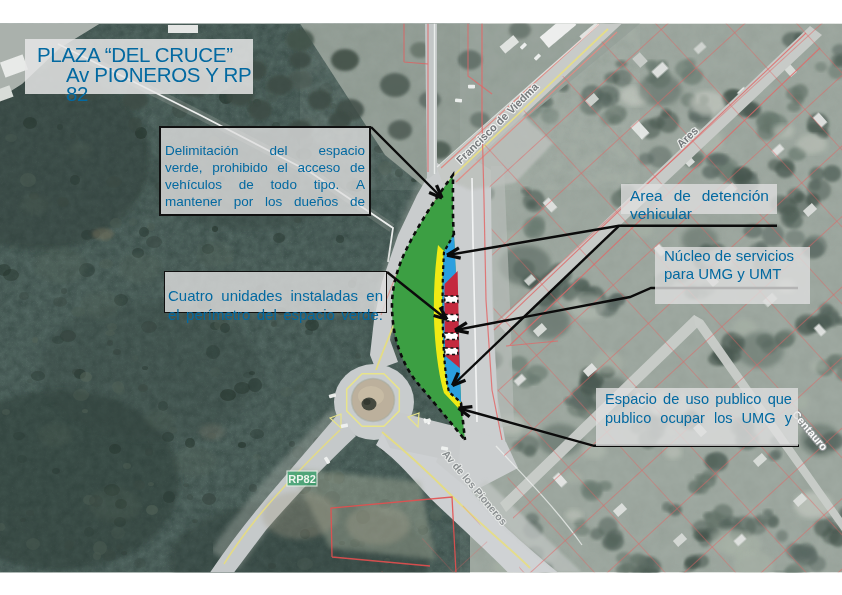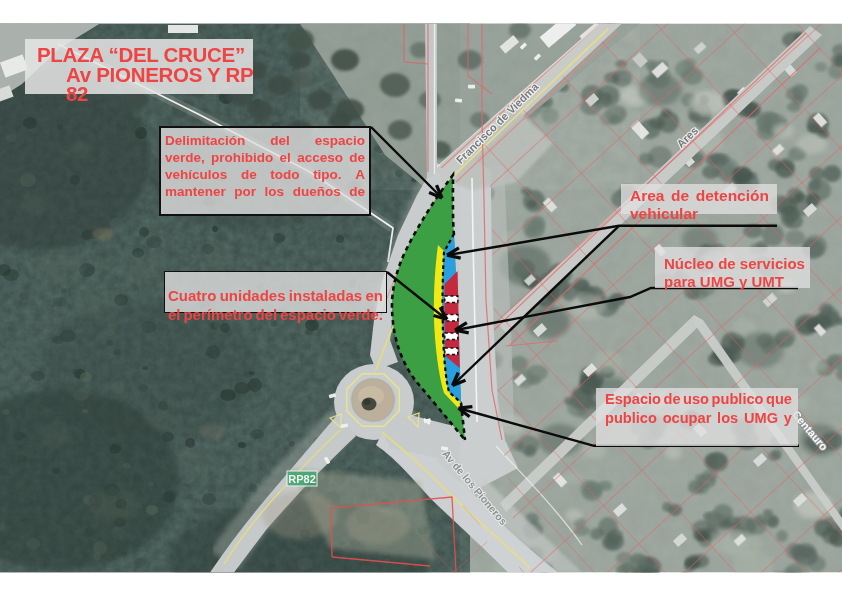--- a/index.html
+++ b/index.html
@@ -1,15 +1,15 @@
 <!DOCTYPE html>
 <html><head><meta charset="utf-8"><style>
 html,body{margin:0;padding:0;background:#fff;}
 #stage{position:relative;width:842px;height:595px;overflow:hidden;background:#fff;font-family:"Liberation Sans",sans-serif;}
-.box{position:absolute;background:rgba(222,222,222,0.8);color:#ef4444;font-weight:bold;box-sizing:border-box;}
+.box{position:absolute;background:rgba(222,222,222,0.8);color:#0369a1;font-weight:normal;box-sizing:border-box;}
 .jl{display:flex;justify-content:space-between;}
 </style></head><body>
 <div id="stage">
 
 <svg width="842" height="595" viewBox="0 0 842 595" style="position:absolute;left:0;top:0">
 <defs>
 <filter id="noiseF" x="0%" y="0%" width="100%" height="100%">
   <feTurbulence type="fractalNoise" baseFrequency="0.12" numOctaves="3" seed="7" result="n"></feTurbulence>
   <feColorMatrix in="n" type="matrix" values="0 0 0 0 0.20, 0 0 0 0 0.28, 0 0 0 0 0.25, 0 0 0 0.75 0"></feColorMatrix>
 </filter>
@@ -902,21 +902,21 @@
           <line x1="458.5" y1="408.2" x2="472.4" y2="406.6" stroke="#0b0b0b" stroke-width="3.3"></line>
         </g>
       </g>
 </svg>
 
 <div class="box" style="left:25px;top:39px;width:228px;height:55px;background:rgba(230,230,230,0.85);font-size:20.5px;line-height:19.5px;padding-top:6px;letter-spacing:-0.3px;">
 <div style="padding-left:12px;">PLAZA “DEL CRUCE”</div>
 <div style="padding-left:5px;margin-left:36px;">Av PIONEROS Y RP 82</div>
 </div>
 
-<div class="box" style="left:159px;top:126px;width:212px;height:90px;border:2px solid #111;font-size:13.5px;line-height:17px;padding:4px 4px;">
+<div class="box" style="left:159px;top:126px;width:212px;height:90px;border:2px solid #111;font-size:13.5px;line-height:17px;padding:14px 4px;">
 <div class="jl">
         <span>Delimitación</span>
         <span>del</span>
         <span>espacio</span>
       </div>
 <div class="jl">
         <span>verde,</span>
         <span>prohibido</span>
         <span>el</span>
         <span>acceso</span>
@@ -956,21 +956,21 @@
 
 <div class="box" style="left:621px;top:184px;width:156px;height:30px;font-size:15.5px;line-height:17.5px;padding:3px 8px 0 9px;">
 <div class="jl">
         <span>Area</span>
         <span>de</span>
         <span>detención</span>
       </div>
 <div>vehicular</div>
 </div>
 
-<div class="box" style="left:655px;top:247px;width:155px;height:41px;font-size:15px;line-height:17.5px;padding:8px 0 0 9px;">
+<div class="box" style="left:655px;top:247px;width:155px;height:57px;font-size:15px;line-height:17.5px;padding:0 0 0 9px;">
 <div>Núcleo de servicios</div>
 <div>para UMG y UMT</div>
 </div>
 
 <div class="box" style="left:596px;top:388px;width:202px;height:57.5px;font-size:14.6px;line-height:19px;padding:1.5px 6px 0 9px;">
 <div class="jl">
         <span>Espacio</span>
         <span>de</span>
         <span>uso</span>
         <span>publico</span>

